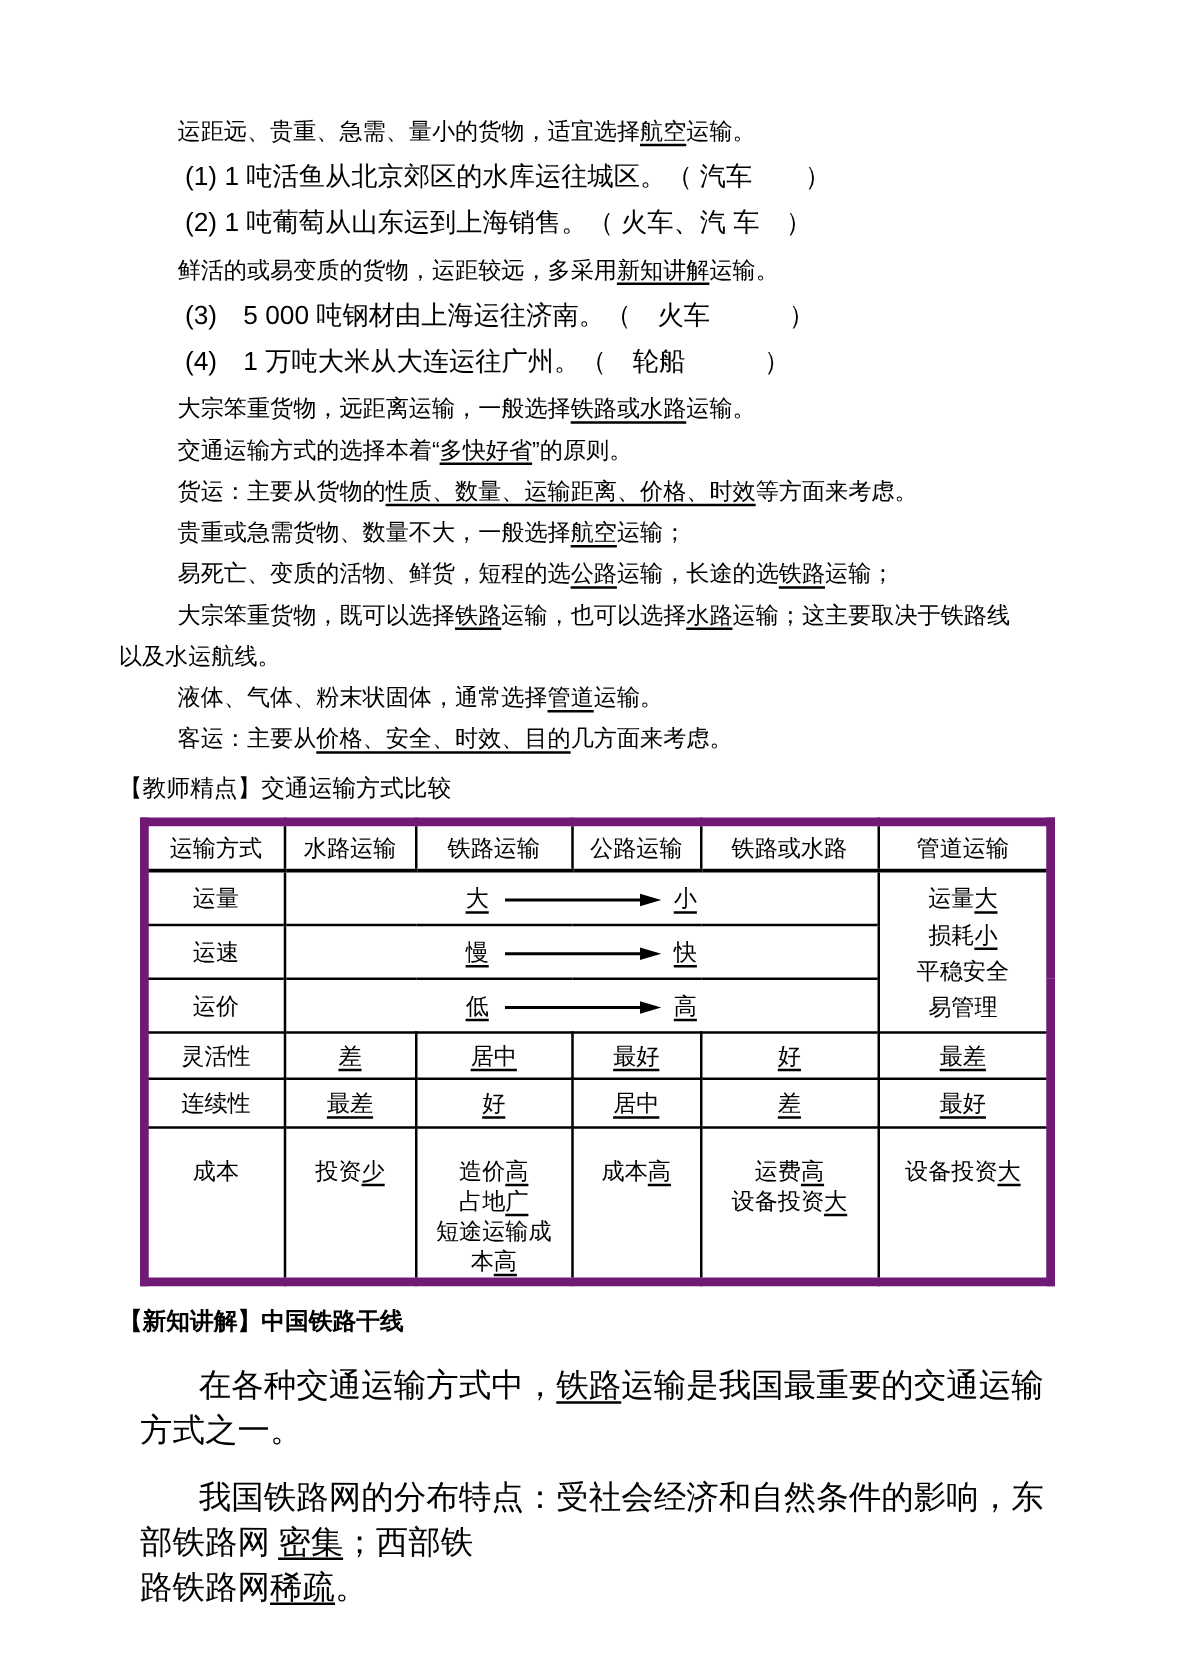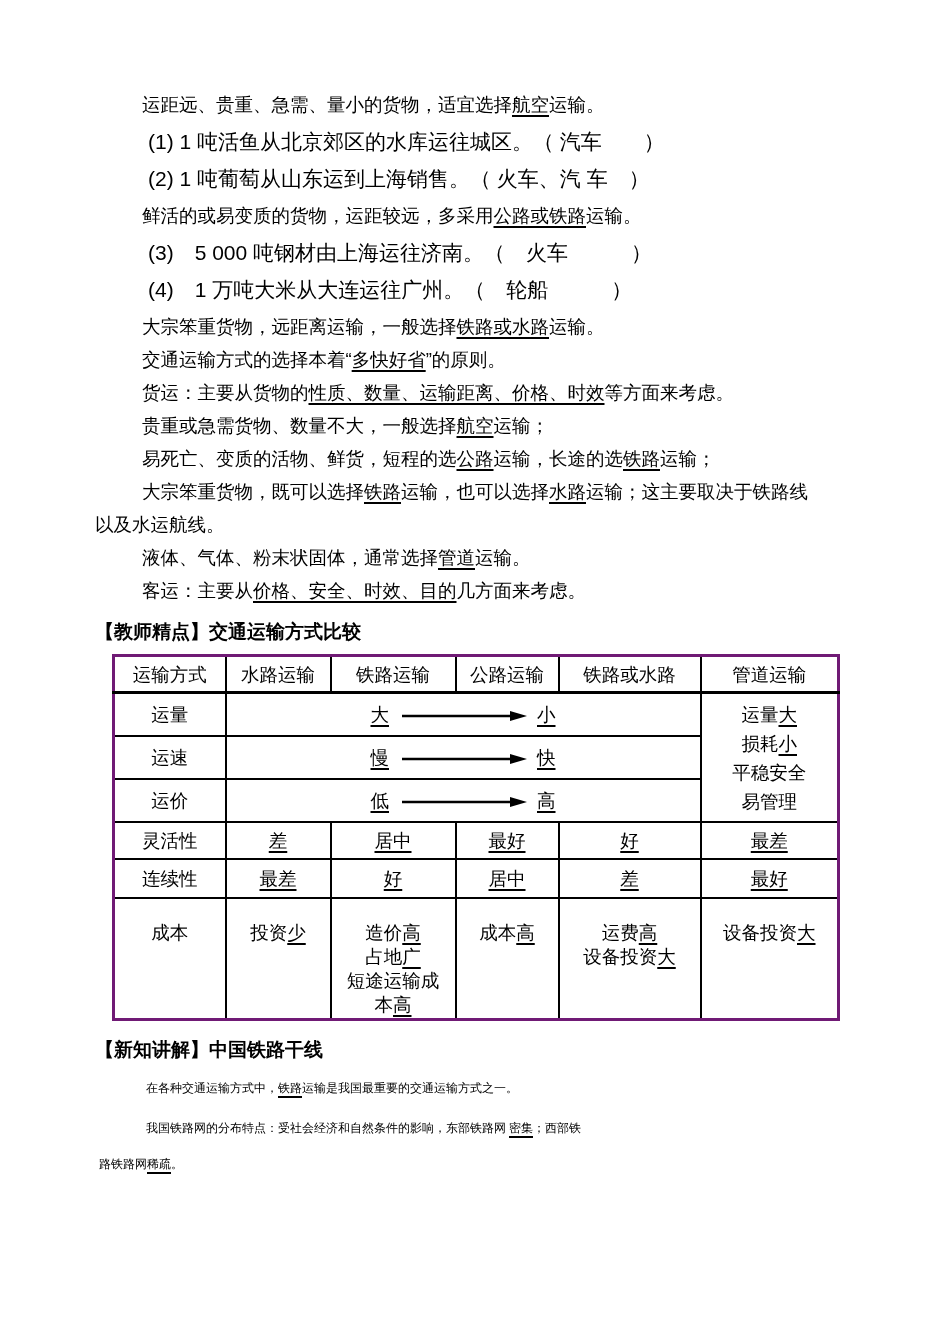--- a/index.html
+++ b/index.html
@@ -24,37 +24,37 @@
   }
   p.item {
     margin: 4px 0;
     font-size: 21px;
     line-height: 33px;
     text-indent: 53px;
   }
   h3.heading {
     margin: 8px 0 0 0;
     font-size: 19px;
-    font-weight: bold;
+    font-weight: normal;
     line-height: 33px;
   }
   h3.heading2 {
     margin: 12px 0 0 0;
     font-size: 19px;
     font-weight: bold;
     line-height: 33px;
   }
 
   table.cmp {
     border-collapse: collapse;
     table-layout: fixed;
     width: 725px;
     margin: 6px 0 0 17px;
     font-size: 18.5px;
-    border: 3px solid #701a75;
+    border: 7px solid #701a75;
   }
   table.cmp td, table.cmp th {
     border: 2px solid #000;
     text-align: center;
     vertical-align: middle;
     font-weight: normal;
     padding: 0 4px;
     overflow: hidden;
   }
   tr.hrow th { height: 34px; border-bottom: 3px solid #000; }
@@ -68,37 +68,37 @@
   tr.attr-row td { height: 35px; }
   tr.attr-row2 td { height: 37px; }
   tr.cost-row td {
     height: 97px;
     vertical-align: top;
     padding-top: 22px;
     line-height: 24px;
   }
 
   p.serif-para {
-    margin: 4px;
+    margin: 17px;
     font-family: "Liberation Serif", serif;
-    font-size: 12px;
+    font-size: 26px;
     line-height: 36px;
     text-indent: 47px;
   }
   .serif-block { margin-top: 2px; }
 </style>
 </head>
 <body>
 
 <div class="page">
 
   <p class="para">运距远、贵重、急需、量小的货物，适宜选择<u>航空</u>运输。</p>
   <p class="item">(1) 1 吨活鱼从北京郊区的水库运往城区。（ 汽车　　）</p>
   <p class="item">(2) 1 吨葡萄从山东运到上海销售。（ 火车、汽 车　）</p>
-  <p class="para">鲜活的或易变质的货物，运距较远，多采用<u>公路或铁路</u>运输。</p>
+  <p class="para">鲜活的或易变质的货物，运距较远，多采用<u>新知讲解</u>运输。</p>
   <p class="item">(3)　5 000 吨钢材由上海运往济南。（　火车　　　）</p>
   <p class="item">(4)　1 万吨大米从大连运往广州。（　轮船　　　）</p>
   <p class="para">大宗笨重货物，远距离运输，一般选择<u>铁路或水路</u>运输。</p>
   <p class="para">交通运输方式的选择本着“<u>多快好省</u>”的原则。</p>
   <p class="para">货运：主要从货物的<u>性质、数量、运输距离、价格、时效</u>等方面来考虑。</p>
   <p class="para">贵重或急需货物、数量不大，一般选择<u>航空</u>运输；</p>
   <p class="para">易死亡、变质的活物、鲜货，短程的选<u>公路</u>运输，长途的选<u>铁路</u>运输；</p>
   <p class="para">大宗笨重货物，既可以选择<u>铁路</u>运输，也可以选择<u>水路</u>运输；这主要取决于铁路线<br>以及水运航线。</p>
   <p class="para">液体、气体、粉末状固体，通常选择<u>管道</u>运输。</p>
   <p class="para">客运：主要从<u>价格、安全、时效、目的</u>几方面来考虑。</p>

